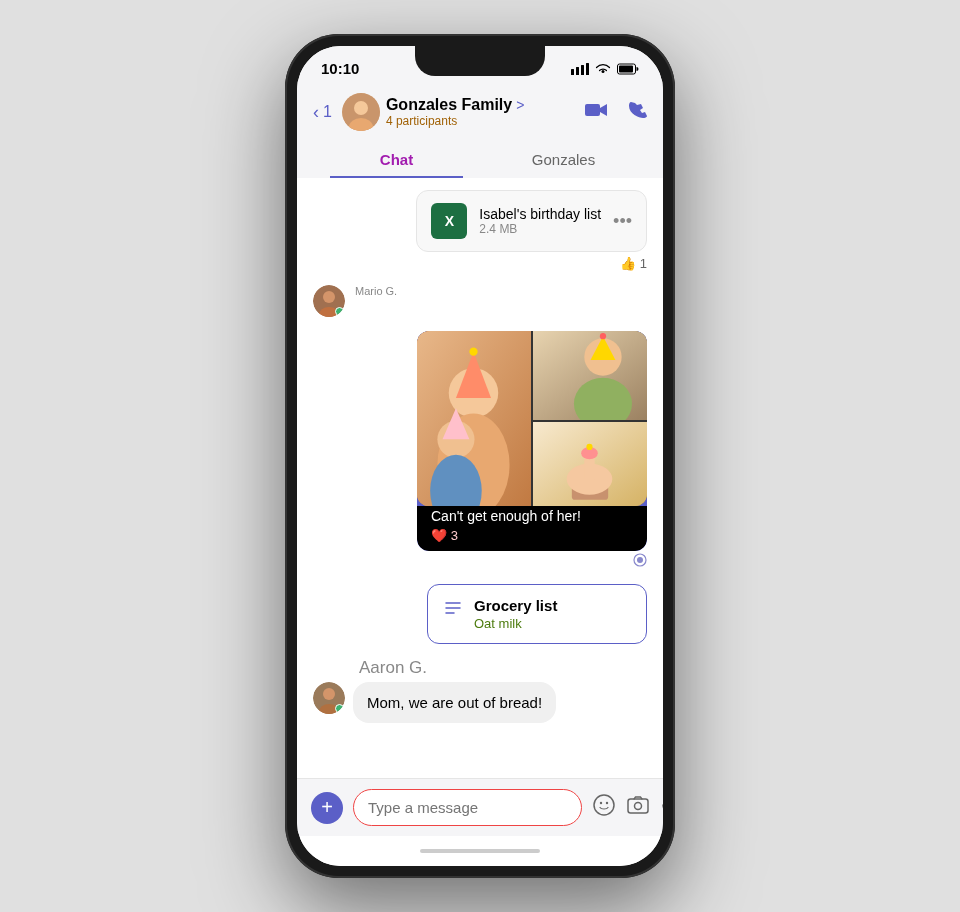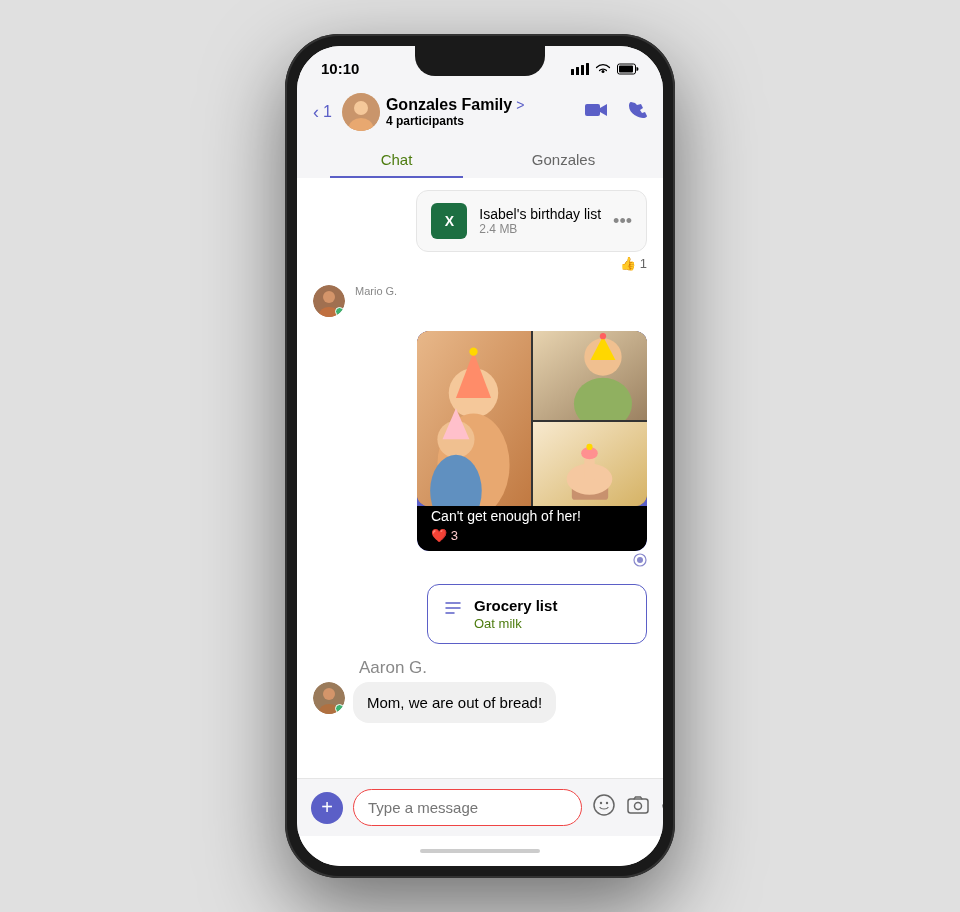--- a/index.html
+++ b/index.html
@@ -108,22 +108,21 @@
       font-size: 16px;
       font-weight: 600;
       color: #000;
     }
     .group-chevron {
       color: #5b5fc7;
       font-size: 14px;
     }
     .group-participants {
       font-size: 12px;
-      color: #000000;
-      font-weight: bold;
+      color: #a16207;
     }
     .header-actions {
       display: flex;
       gap: 18px;
       align-items: center;
     }
     .header-icon {
       color: #5b5fc7;
       font-size: 20px;
     }
@@ -133,22 +132,22 @@
     }
     .tab {
       flex: 1;
       text-align: center;
       padding: 10px 0;
       font-size: 15px;
       color: #666;
       position: relative;
     }
     .tab.active {
-      color: #4d7c0f;
-      font-weight: 400;
+      color: #a21caf;
+      font-weight: 700;
     }
     .tab.active::after {
       content: '';
       position: absolute;
       bottom: 0;
       left: 10%;
       width: 80%;
       height: 2px;
       background: #5b5fc7;
     }

